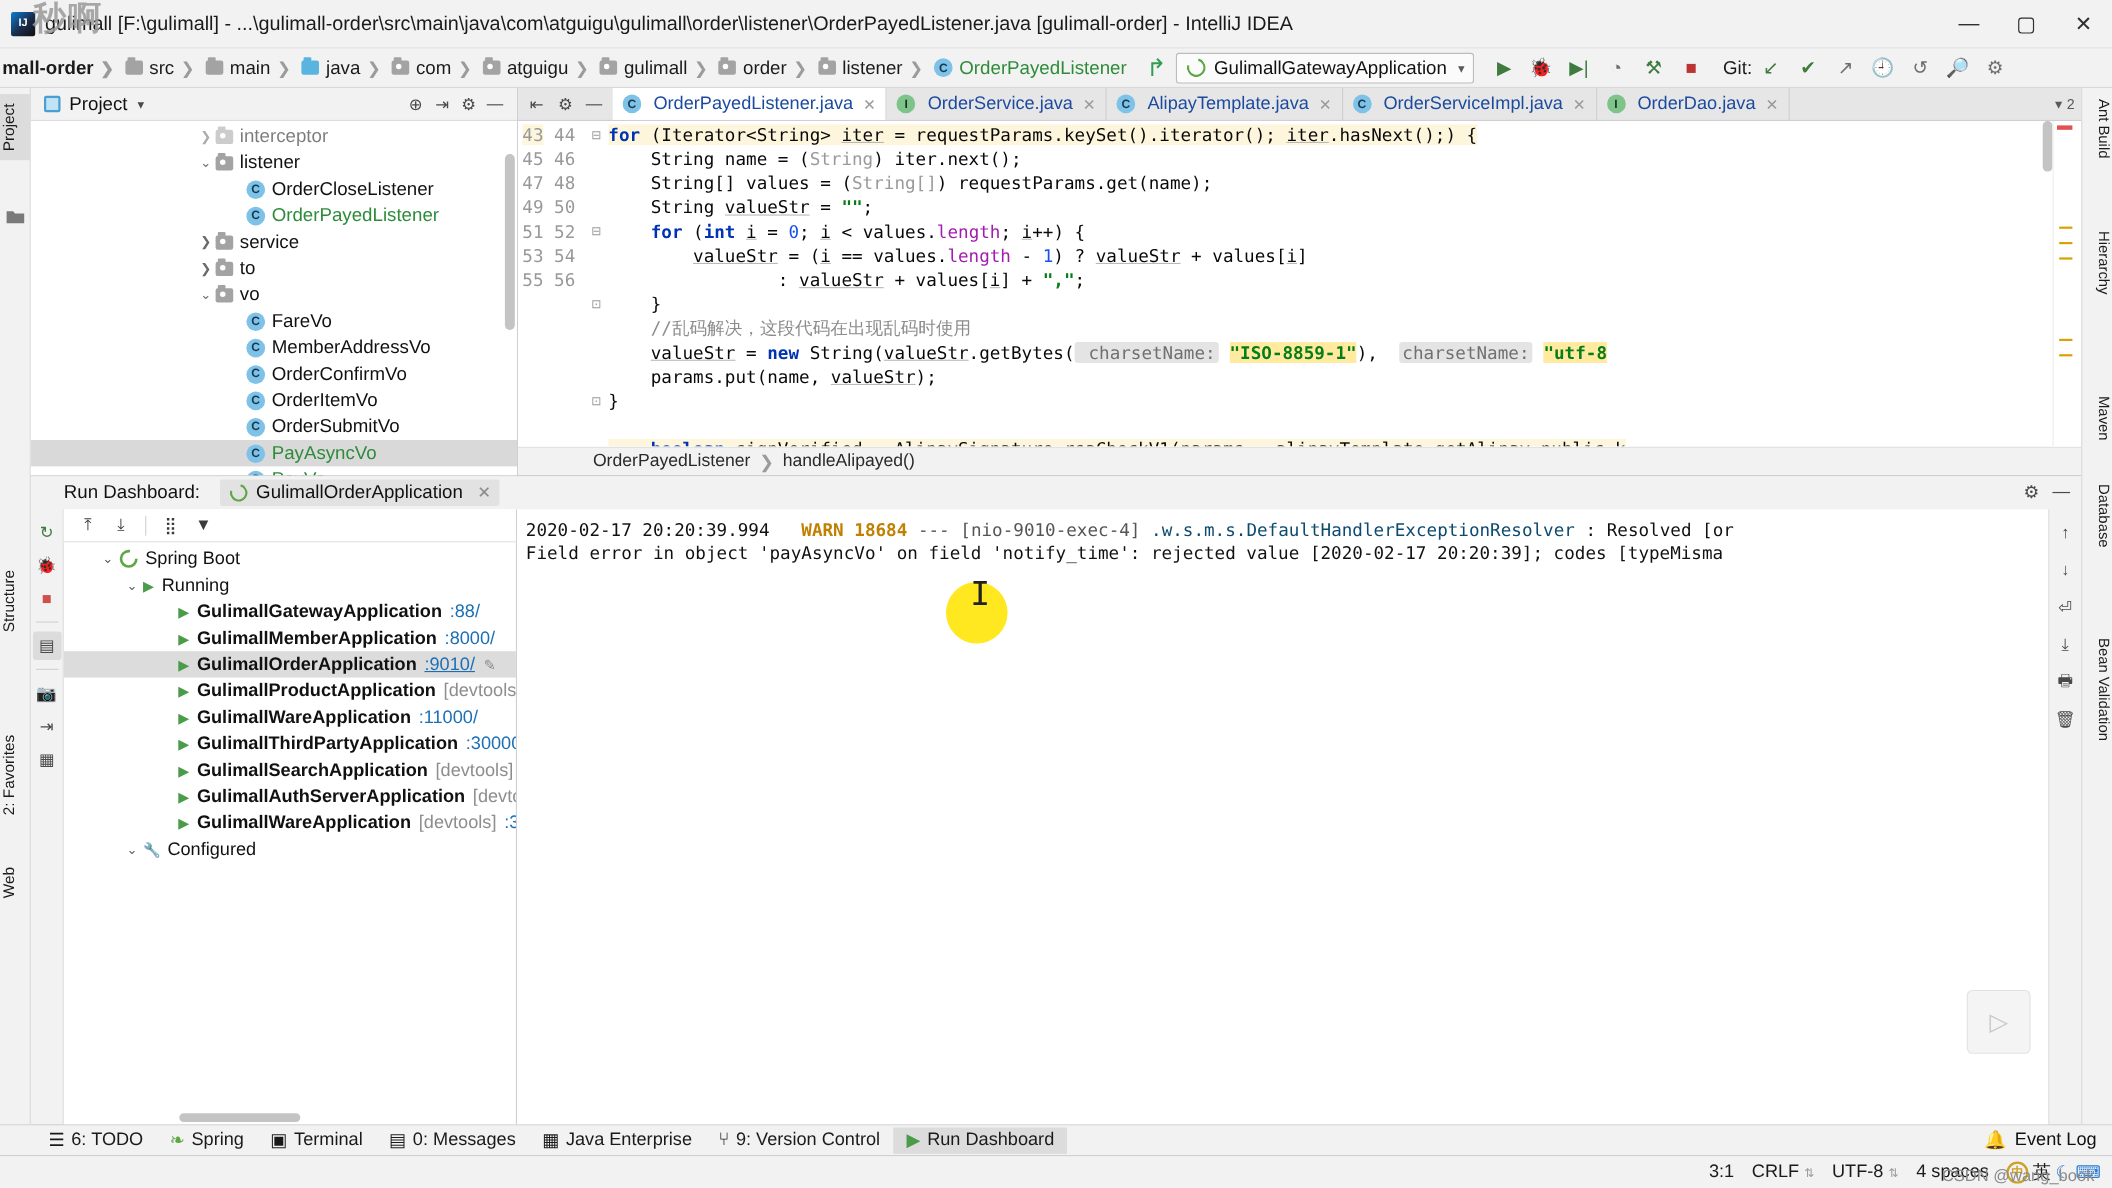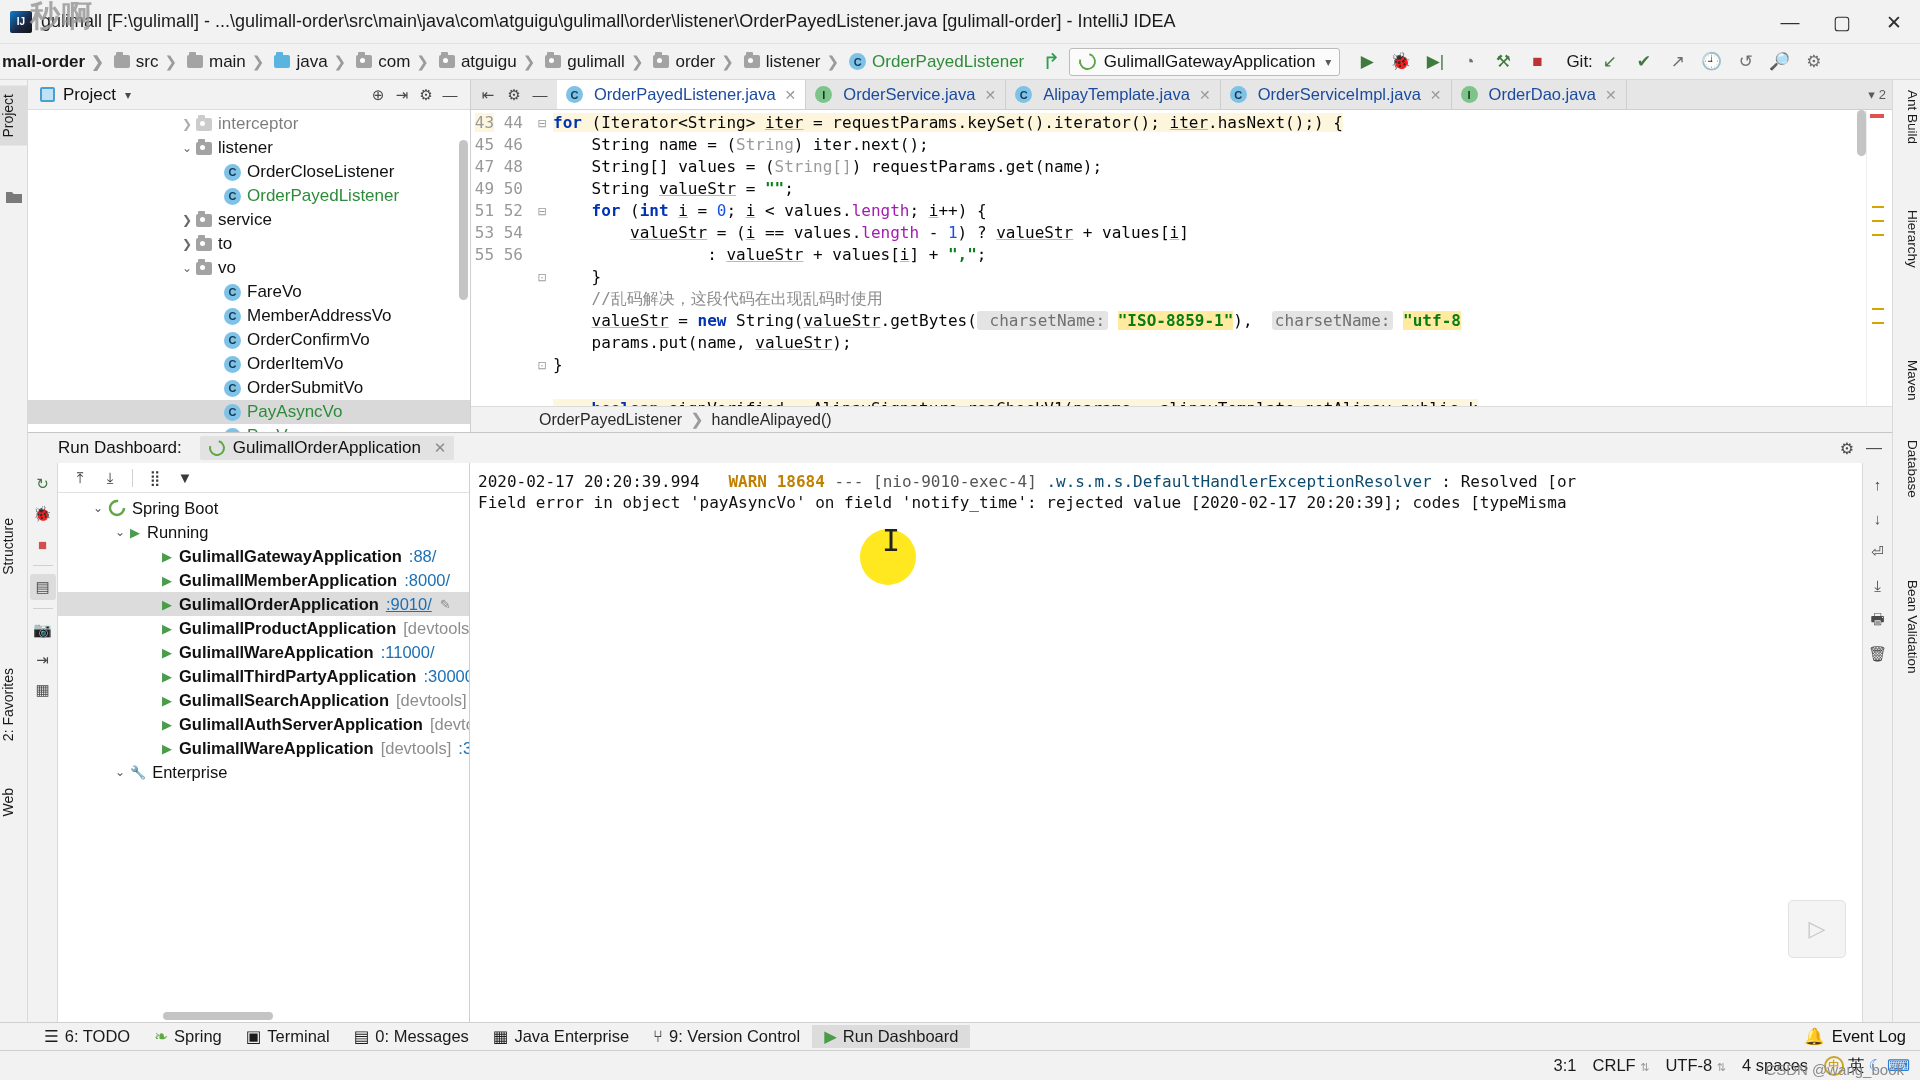--- a/index.html
+++ b/index.html
@@ -580,21 +580,21 @@
               </div>
               <div class="rrow" style="padding-left:104px">
                 <span class="play">▶</span>
                 <span class="name">GulimallWareApplication</span>
                 <span class="dev">[devtools]</span>
                 <span class="port">:30010/</span>
               </div>
               <div class="rrow" style="padding-left:52px">
                 <span class="caretw">⌄</span>
                 <span style="color:#7a7a7a;margin-right:6px;font-size:13px">🔧</span>
-                <span>Enterprise</span>
+                <span>Configured</span>
               </div>
             </div>
             <div class="rd-hscroll"></div>
           </div>
 
           <div class="rd-console">
             <div class="console-out"><span><span>2020-02-17 20:20:39.994</span>   <span class="c-warn">WARN</span> <span class="c-warn">18684</span> <span class="c-gray">---</span> <span class="c-gray">[nio-9010-exec-4]</span> <span class="c-blue">.w.s.m.s.DefaultHandlerExceptionResolver</span> <span>:</span> <span>Resolved [or</span></span>
 <span>Field error in object 'payAsyncVo' on field 'notify_time': rejected value [2020-02-17 20:20:39]; codes [typeMisma</span></div>
             <div class="cursor-dot" style="left:390px; top:66px;"></div>
             <div class="ibeam" style="left:412px; top:60px;">I</div>

